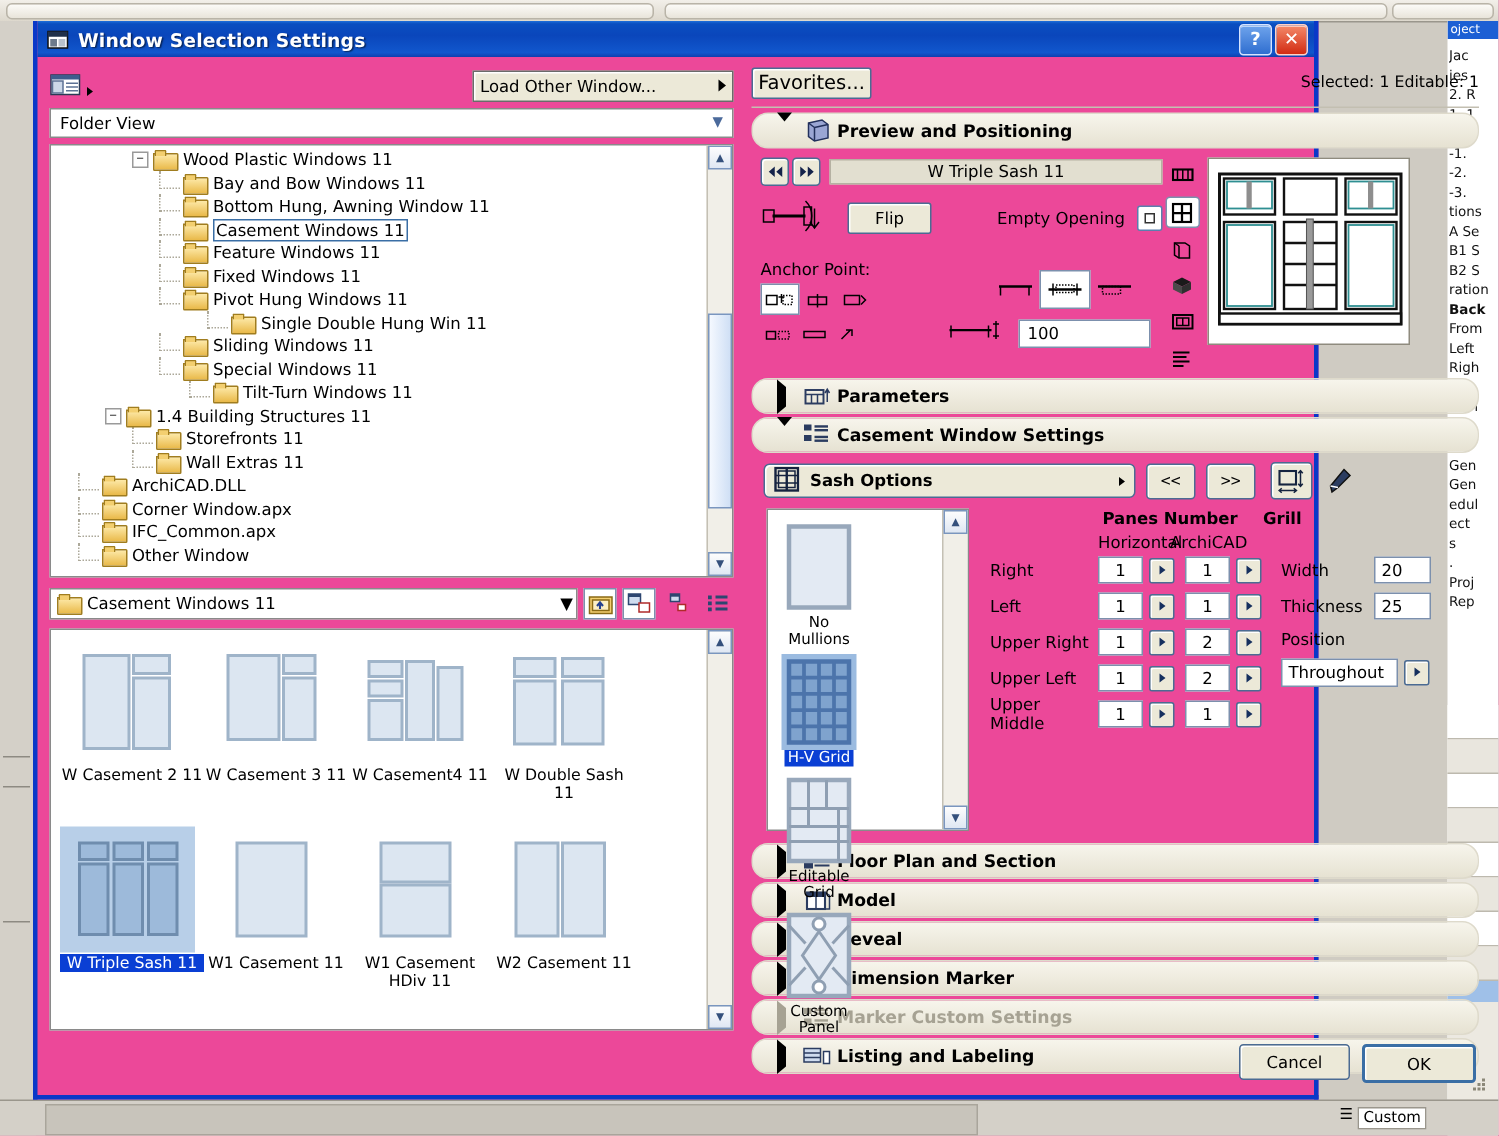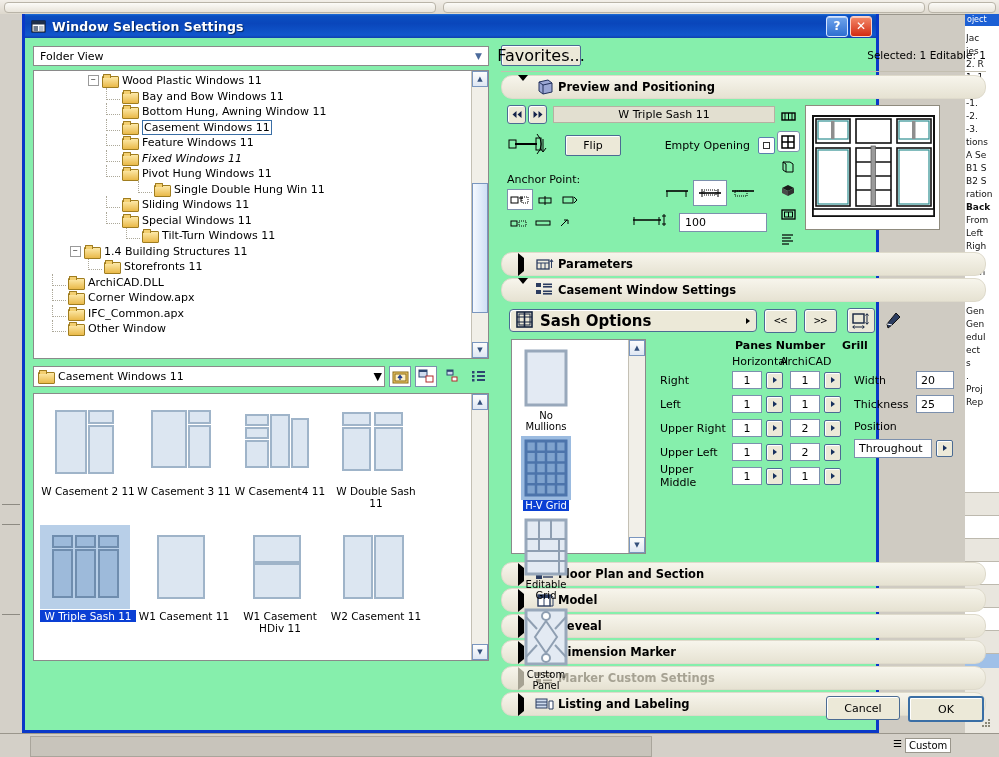--- a/index.html
+++ b/index.html
@@ -29,21 +29,21 @@
   .bg-rightbottom .rowg{height:22px;border-bottom:1px solid #bdb9ae;background:#e9e6de;}
   .bg-rightbottom .rowblue{height:14px;background:#9fc0e8;}
   .bg-botbar{position:absolute;left:0;top:733px;width:999px;height:24px;background:#d4d0c8;
     border-top:1px solid #9a968c;}
   .bg-botbar .lbl{position:absolute;left:905px;top:4px;font-size:10px;color:#000;background:#fff;
     border:1px solid #9a968c;padding:1px 3px;}
   .bg-botbar .gi{position:absolute;left:893px;top:4px;font-size:10px;}
   .bg-botbar .plate{position:absolute;top:2px;height:19px;background:#c8c4bb;border:1px solid #a9a59b;}
   
   #dlg{position:absolute;left:22px;top:14px;width:857px;height:719px;
-    border:3px solid #0a38c8;border-top:none;background:#86efac;box-sizing:border-box;}
+    border:3px solid #0a38c8;border-top:none;background:#ec4899;box-sizing:border-box;}
   .titlebar{height:24px;background:linear-gradient(180deg,#1e6fd9 0%,#0a4ec0 8%,#0a46bb 40%,#1157cd 88%,#0f3fae 100%);
     display:flex;align-items:center;padding:0 3px;color:#fff;position:relative;}
   .titlebar .ticon{width:16px;height:15px;margin:0 5px 0 3px;position:relative;flex:none;}
   .titlebar .ttl{font-weight:bold;font-size:12.5px;text-shadow:1px 1px 1px rgba(0,0,0,.55);
     font-family:"DejaVu Sans","Liberation Sans",sans-serif;letter-spacing:.1px;}
   .tbtns{margin-left:auto;display:flex;gap:2px;padding-right:1px;}
   .tbtn{width:20px;height:19px;border-radius:3px;border:1px solid #d6e4ff;
     font-size:12px;font-weight:bold;color:#fff;display:flex;align-items:center;justify-content:center;
     box-shadow:inset 0 1px 0 rgba(255,255,255,.55);cursor:pointer;font-family:"DejaVu Sans",sans-serif;}
   .tbtn.help{background:linear-gradient(#6fa4ec,#2f6ed0);}
@@ -93,21 +93,21 @@
   .gridinner{position:absolute;left:0;top:0;right:17px;bottom:0;padding:6px 0 0 6px;
     display:flex;flex-wrap:wrap;align-content:flex-start;}
   .gcell{width:96px;height:125px;display:flex;flex-direction:column;}
   .gthumb{width:90px;height:84px;display:flex;align-items:center;justify-content:center;}
   .gthumb.selbg{background:#b8cfe8;}
   .gname{font-size:10.5px;text-align:center;line-height:12px;margin-top:1px;padding:0 1px;}
   .gname.sel{background:#0a3fd4;color:#fff;}
   
   .rightpane{flex:1;box-sizing:border-box;padding:6px 8px 6px 6px;position:relative;}
   .fav-row{display:flex;align-items:center;height:22px;}
-  .fav-btn{width:78px;height:19px;border:1px solid #4b6b93;background:#ece9d8;font-size:16px;
+  .fav-btn{width:78px;height:19px;border:1px solid #4b6b93;background:#ece9d8;font-size:13px;
     display:flex;align-items:center;justify-content:center;box-shadow:inset 1px 1px 0 #fff;border-radius:2px;}
   .sel-info{margin-left:auto;font-size:10.5px;}
   .sep{height:1px;background:#c3bfb1;margin:5px 0 3px;}
   .acc{height:22px;display:flex;align-items:center;border-radius:11px;
     background:linear-gradient(#f7f5ec,#e6e2d2);border:1px solid #dedacb;margin-bottom:2px;}
   .acc .tri{width:14px;margin-left:16px;flex:none;}
   .tri-d{width:0;height:0;border-left:5px solid transparent;border-right:5px solid transparent;
     border-top:6px solid #000;}
   .tri-r{width:0;height:0;border-top:5px solid transparent;border-bottom:5px solid transparent;
     border-left:6px solid #000;}
@@ -139,21 +139,21 @@
     display:flex;align-items:center;padding-left:5px;box-sizing:border-box;}
   .prev-mid{width:26px;display:flex;flex-direction:column;align-items:center;gap:5px;padding-top:2px;}
   .pmi{width:21px;height:19px;display:flex;align-items:center;justify-content:center;}
   .pmi.on{border:1px solid #7c90ad;border-radius:3px;background:#fff;}
   .prev-img{width:135px;height:125px;background:#fff;border:1px solid #8f8b7e;margin-left:4px;
     box-sizing:border-box;padding:4px;}
   
   .sashbar{display:flex;align-items:center;margin:6px 0 0 8px;}
   .sashbtn{width:248px;height:23px;border:1px solid #4b6b93;border-radius:4px;background:#ece9d8;
     display:flex;align-items:center;padding:0 6px;box-shadow:inset 1px 1px 0 #fff;box-sizing:border-box;}
-  .sashbtn .lab{font-size:15px;font-weight:bold;margin-left:7px;}
+  .sashbtn .lab{font-size:11px;font-weight:bold;margin-left:7px;}
   .sashbtn .ar{margin-left:auto;width:0;height:0;border-left:4px solid #000;
     border-top:3px solid transparent;border-bottom:3px solid transparent;}
   .navsq{width:31px;height:22px;border:1px solid #4b6b93;border-radius:3px;background:#ece9d8;
     font-size:11px;display:flex;align-items:center;justify-content:center;box-shadow:inset 1px 1px 0 #fff;
     margin-left:7px;font-family:"DejaVu Sans Mono",monospace;}
   .tool2{width:26px;height:23px;border:1px solid #4b6b93;border-radius:3px;background:#ece9d8;
     display:flex;align-items:center;justify-content:center;margin-left:10px;box-shadow:inset 1px 1px 0 #fff;}
   .tool3{width:22px;height:23px;display:flex;align-items:center;justify-content:center;margin-left:6px;}
   .sash-body{display:flex;margin:6px 0 0 10px;}
   .swatchbox{width:135px;height:215px;background:#fff;border:1px solid #8a8a8a;position:relative;
@@ -271,20 +271,39 @@
     <span class="tbtns">
       <span class="tbtn help">?</span>
       <span class="tbtn close">✕</span>
     </span>
   </div>
 
   <div class="dlgbody">
 
     <div class="leftpane">
 
+      <div class="lp-top">
+        <span class="viewicon">
+          <svg width="22" height="17" viewBox="0 0 22 17">
+            <rect x="1" y="2" width="19" height="13" fill="#fff" stroke="#2a3a55"></rect>
+            <rect x="1" y="2" width="19" height="3" fill="#3e5d8d"></rect>
+            <rect x="2" y="6" width="7" height="8" fill="#cdd8e8" stroke="#5d7295"></rect>
+            <g stroke="#5d7295">
+                <line x1="11" y1="7.5" x2="19" y2="7.5"></line>
+                <line x1="11" y1="10" x2="19" y2="10"></line>
+                <line x1="11" y1="12.5" x2="19" y2="12.5"></line>
+              </g>
+          </svg>
+        </span>
+        <span class="caret-sm"></span>
+        <span class="load-btn">
+          <span>Load Other Window...</span>
+          <span class="ar"></span>
+        </span>
+      </div>
 
       <div class="combo">
         <span>Folder View</span>
         <span class="dn">▼</span>
       </div>
 
       <div class="treebox">
         <div class="tree" id="tree-host">
             <div class="tnode" style="padding-left: 54px;">
               <span class="exp">−</span>
@@ -314,21 +333,21 @@
               </span>
               <span class="tlabel sel">Casement Windows 11</span>
             </div>
             <div class="tnode" style="padding-left: 72px;">
               <span class="dots"></span>
               <span class="fold">
                 <i></i>
               </span>
               <span class="tlabel">Feature Windows 11</span>
             </div>
-            <div class="tnode" style="padding-left: 72px; font-style: italic;">
+            <div class="tnode" style="padding-left: 72px;">
               <span class="dots"></span>
               <span class="fold">
                 <i></i>
               </span>
               <span class="tlabel">Fixed Windows 11</span>
             </div>
             <div class="tnode" style="padding-left: 72px;">
               <span class="dots"></span>
               <span class="fold">
                 <i></i>
@@ -369,20 +388,27 @@
                 <i></i>
               </span>
               <span class="tlabel">1.4 Building Structures 11</span>
             </div>
             <div class="tnode" style="padding-left: 54px;">
               <span class="dots"></span>
               <span class="fold">
                 <i></i>
               </span>
               <span class="tlabel">Storefronts 11</span>
+            </div>
+            <div class="tnode" style="padding-left: 54px;">
+              <span class="dots"></span>
+              <span class="fold">
+                <i></i>
+              </span>
+              <span class="tlabel">Wall Extras 11</span>
             </div>
             <div class="tnode" style="padding-left: 18px;">
               <span class="dots"></span>
               <span class="fold">
                 <i></i>
               </span>
               <span class="tlabel">ArchiCAD.DLL</span>
             </div>
             <div class="tnode" style="padding-left: 18px;">
               <span class="dots"></span>

